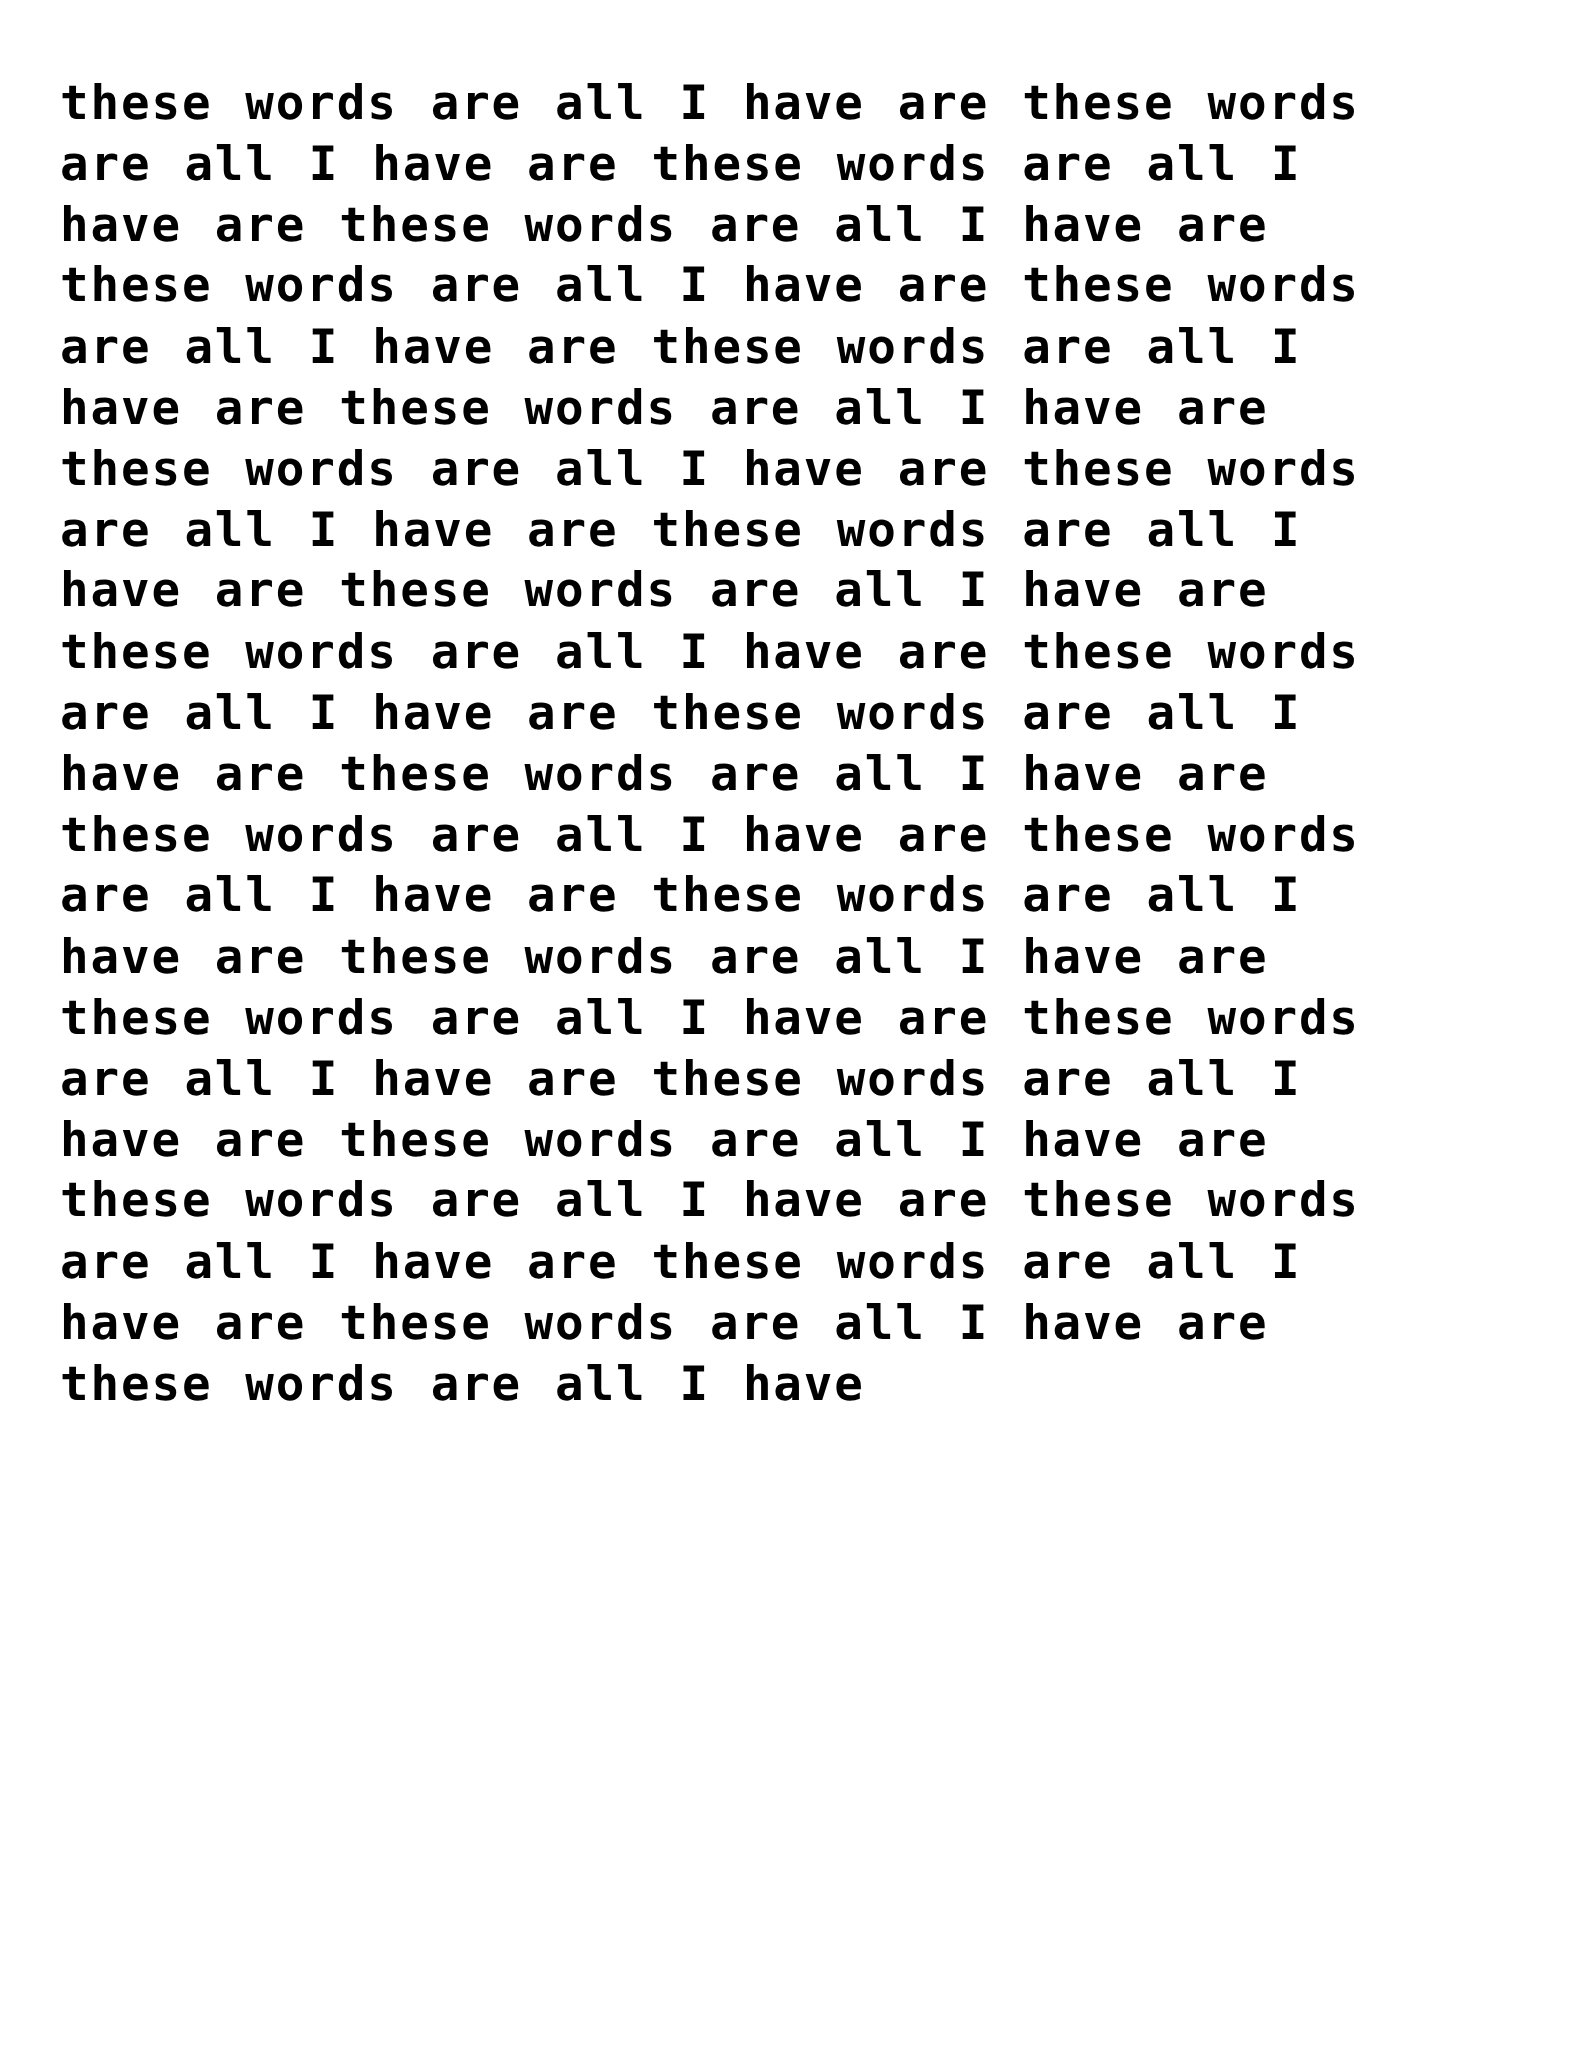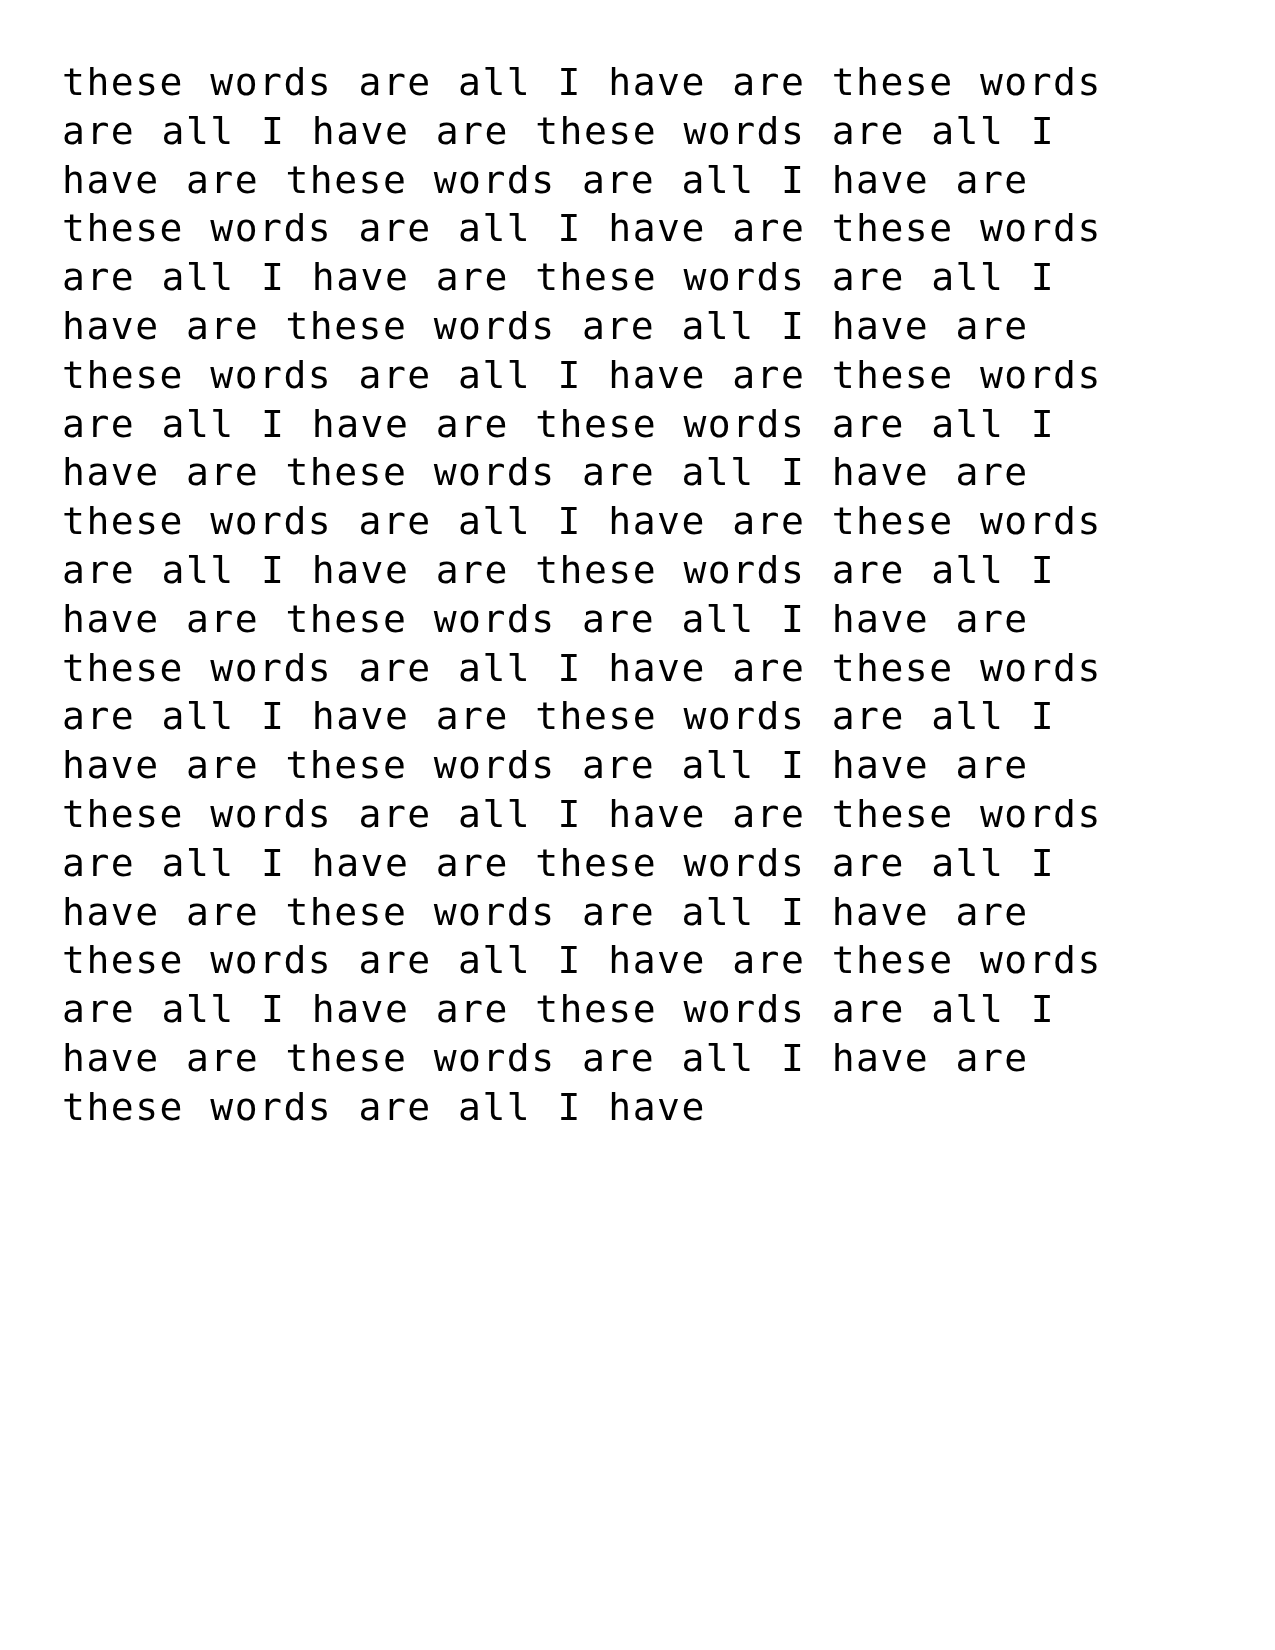--- a/index.html
+++ b/index.html
@@ -10,29 +10,29 @@
   .page {
     width: 1275px;
     height: 1650px;
     background: #ffffff;
     position: relative;
     box-sizing: border-box;
     overflow: hidden;
   }
   .text-block {
     position: absolute;
-    left: 62px;
+    left: 48px;
     top: 58px;
     width: 1090px;
     font-family: "DejaVu Sans Mono", "Liberation Mono", monospace;
     font-size: 38px;
     line-height: 48.8px;
     letter-spacing: 1.5px;
     color: #000000;
-    font-weight: 400;
+    font-weight: 700;
     white-space: pre-wrap;
     word-spacing: 2px;
     text-align: left;
   }
 </style>
 </head>
 <body>
 
 <div class="page">
   <div class="text-block">these words are all I have are these words are all I have are these words are all I have are these words are all I have are these words are all I have are these words are all I have are these words are all I have are these words are all I have are these words are all I have are these words are all I have are these words are all I have are these words are all I have are these words are all I have are these words are all I have are these words are all I have are these words are all I have are these words are all I have are these words are all I have are these words are all I have are these words are all I have are these words are all I have are these words are all I have are these words are all I have are these words are all I have are these words are all I have are these words are all I have are these words are all I have are these words are all I have are these words are all I have</div>

